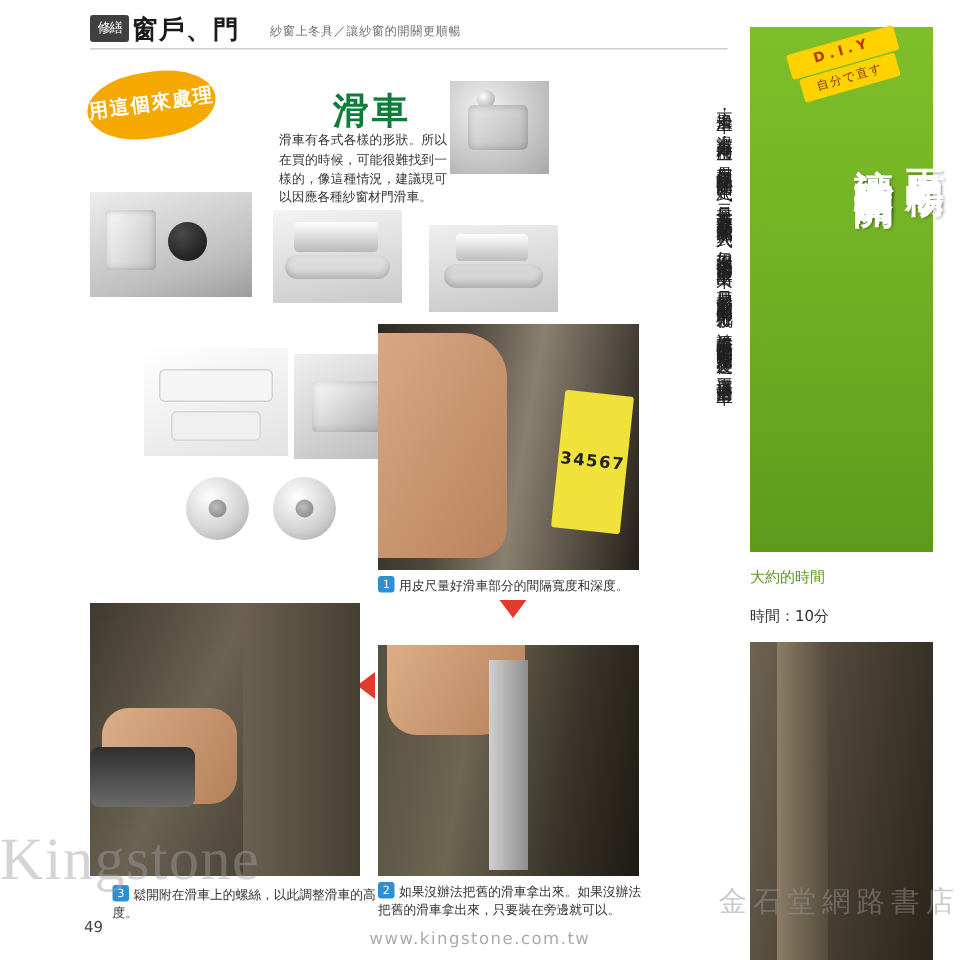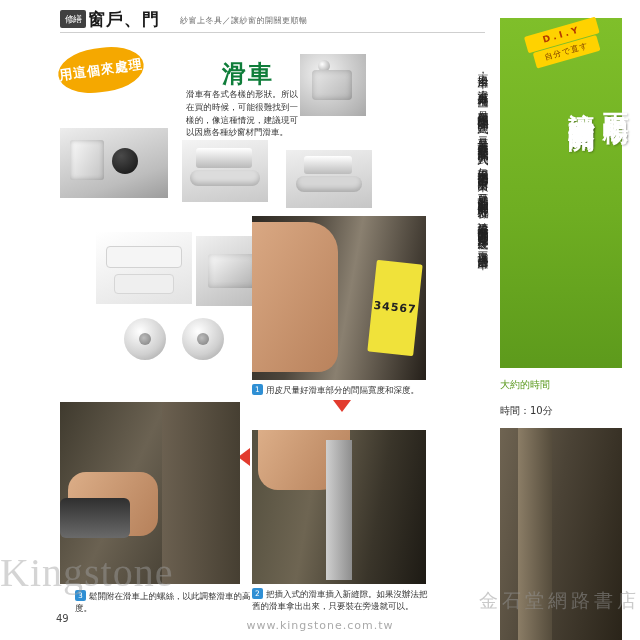--- a/index.html
+++ b/index.html
@@ -274,21 +274,21 @@
   </div>
 
   <div class="arrow-down"></div>
   <div class="arrow-left"></div>
 
   <div class="ph step2-photo">
     <div class="hand"></div>
     <div class="bar"></div>
   </div>
   <div class="cap cap2">
-    <span class="num">2</span><span>把插入式的滑車插入新縫隙。如果沒辦法把舊的滑車拿出出來，只要裝在旁邊就可以。</span>
+    <span class="num">2</span><span>如果沒辦法把舊的滑車拿出來。如果沒辦法把舊的滑車拿出來，只要裝在旁邊就可以。</span>
   </div>
 
   <div class="ph step3-photo">
     <div class="door"></div>
     <div class="hand"></div>
     <div class="drill"></div>
   </div>
   <div class="cap cap3">
     <span class="num">3</span><span>鬆開附在滑車上的螺絲，以此調整滑車的高度。</span>
   </div>

